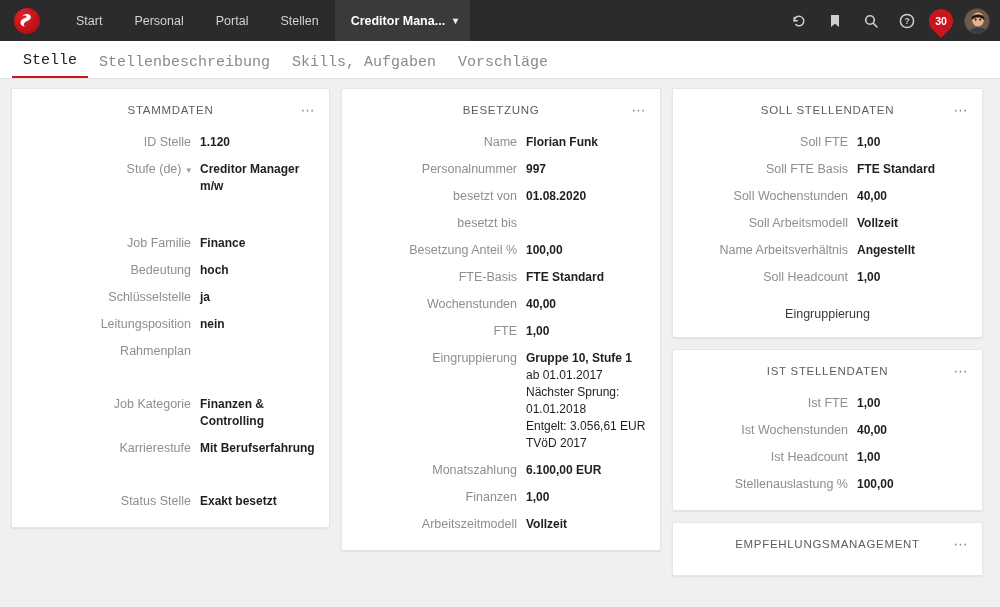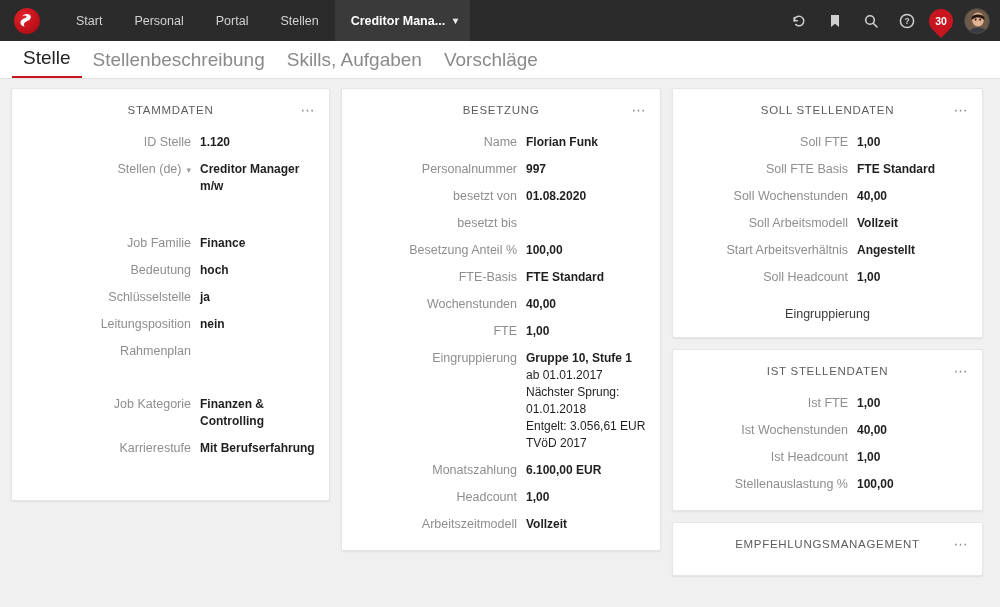--- a/index.html
+++ b/index.html
@@ -73,23 +73,23 @@
 
   
   .tabbar {
     height: 38px; background: #ffffff;
     display: flex; align-items: flex-end;
     padding-left: 12px;
     border-bottom: 1px solid #e2e2e2;
     position: relative; z-index: 4;
   }
   .tab {
-    font-size: 19px; color: #8a8a8a;
+    font-size: 15px; color: #8a8a8a;
     padding: 0 11px 7px 11px;
-    cursor: default; white-space: nowrap;
+    cursor: default; white-space: nowrap; font-family: Liberation Mono, monospace;
   }
   .tab.active { color: #222; border-bottom: 2px solid #c9151e; }
 
   
   .board {
     position: absolute; top: 79px; left: 0;
     width: 1000px; height: 528px;
     background: #f0f0f0;
     display: flex; gap: 11px;
     padding: 9px 10px 12px 11px;
@@ -245,21 +245,21 @@
         </div>
         <div class="rows">
 
           <div class="row">
             <div class="lbl">ID Stelle</div>
             <div class="val">1.120</div>
           </div>
 
           <div class="row">
             <div class="lbl">
-              <span>Stellen (de)</span>
+              <span>Stufe (de)</span>
               <span class="dd">▾</span>
             </div>
             <div class="val">Creditor Manager m/w</div>
           </div>
 
           <div class="spacer-lg"></div>
 
           <div class="row">
             <div class="lbl">Job Familie</div>
             <div class="val">Finance</div>
@@ -287,20 +287,24 @@
             <div class="lbl">Job Kategorie</div>
             <div class="val">Finanzen &amp; Controlling</div>
           </div>
           <div class="row">
             <div class="lbl">Karrierestufe</div>
             <div class="val">Mit Berufserfahrung</div>
           </div>
 
           <div class="spacer-md"></div>
 
+          <div class="row">
+            <div class="lbl">Status Stelle</div>
+            <div class="val">Exakt besetzt</div>
+          </div>
         </div>
       </div>
     </div>
 
     <div class="col col-2">
       <div class="card c2">
         <div class="card-head">
           <div class="card-title">BESETZUNG</div>
           <div class="kebab">⋯</div>
         </div>
@@ -348,21 +352,21 @@
               <div class="eingr-sub">Entgelt: 3.056,61 EUR</div>
               <div class="eingr-sub">TVöD 2017</div>
             </div>
           </div>
 
           <div class="row">
             <div class="lbl">Monatszahlung</div>
             <div class="val">6.100,00 EUR</div>
           </div>
           <div class="row">
-            <div class="lbl">Headcount</div>
+            <div class="lbl">Finanzen</div>
             <div class="val">1,00</div>
           </div>
           <div class="row">
             <div class="lbl">Arbeitszeitmodell</div>
             <div class="val">Vollzeit</div>
           </div>
         </div>
       </div>
     </div>
 
@@ -384,21 +388,21 @@
           </div>
           <div class="row">
             <div class="lbl">Soll Wochenstunden</div>
             <div class="val">40,00</div>
           </div>
           <div class="row">
             <div class="lbl">Soll Arbeitsmodell</div>
             <div class="val">Vollzeit</div>
           </div>
           <div class="row">
-            <div class="lbl">Start Arbeitsverhältnis</div>
+            <div class="lbl">Name Arbeitsverhältnis</div>
             <div class="val">Angestellt</div>
           </div>
           <div class="row">
             <div class="lbl">Soll Headcount</div>
             <div class="val">1,00</div>
           </div>
         </div>
         <div class="card-footer-link">Eingruppierung</div>
       </div>
 

